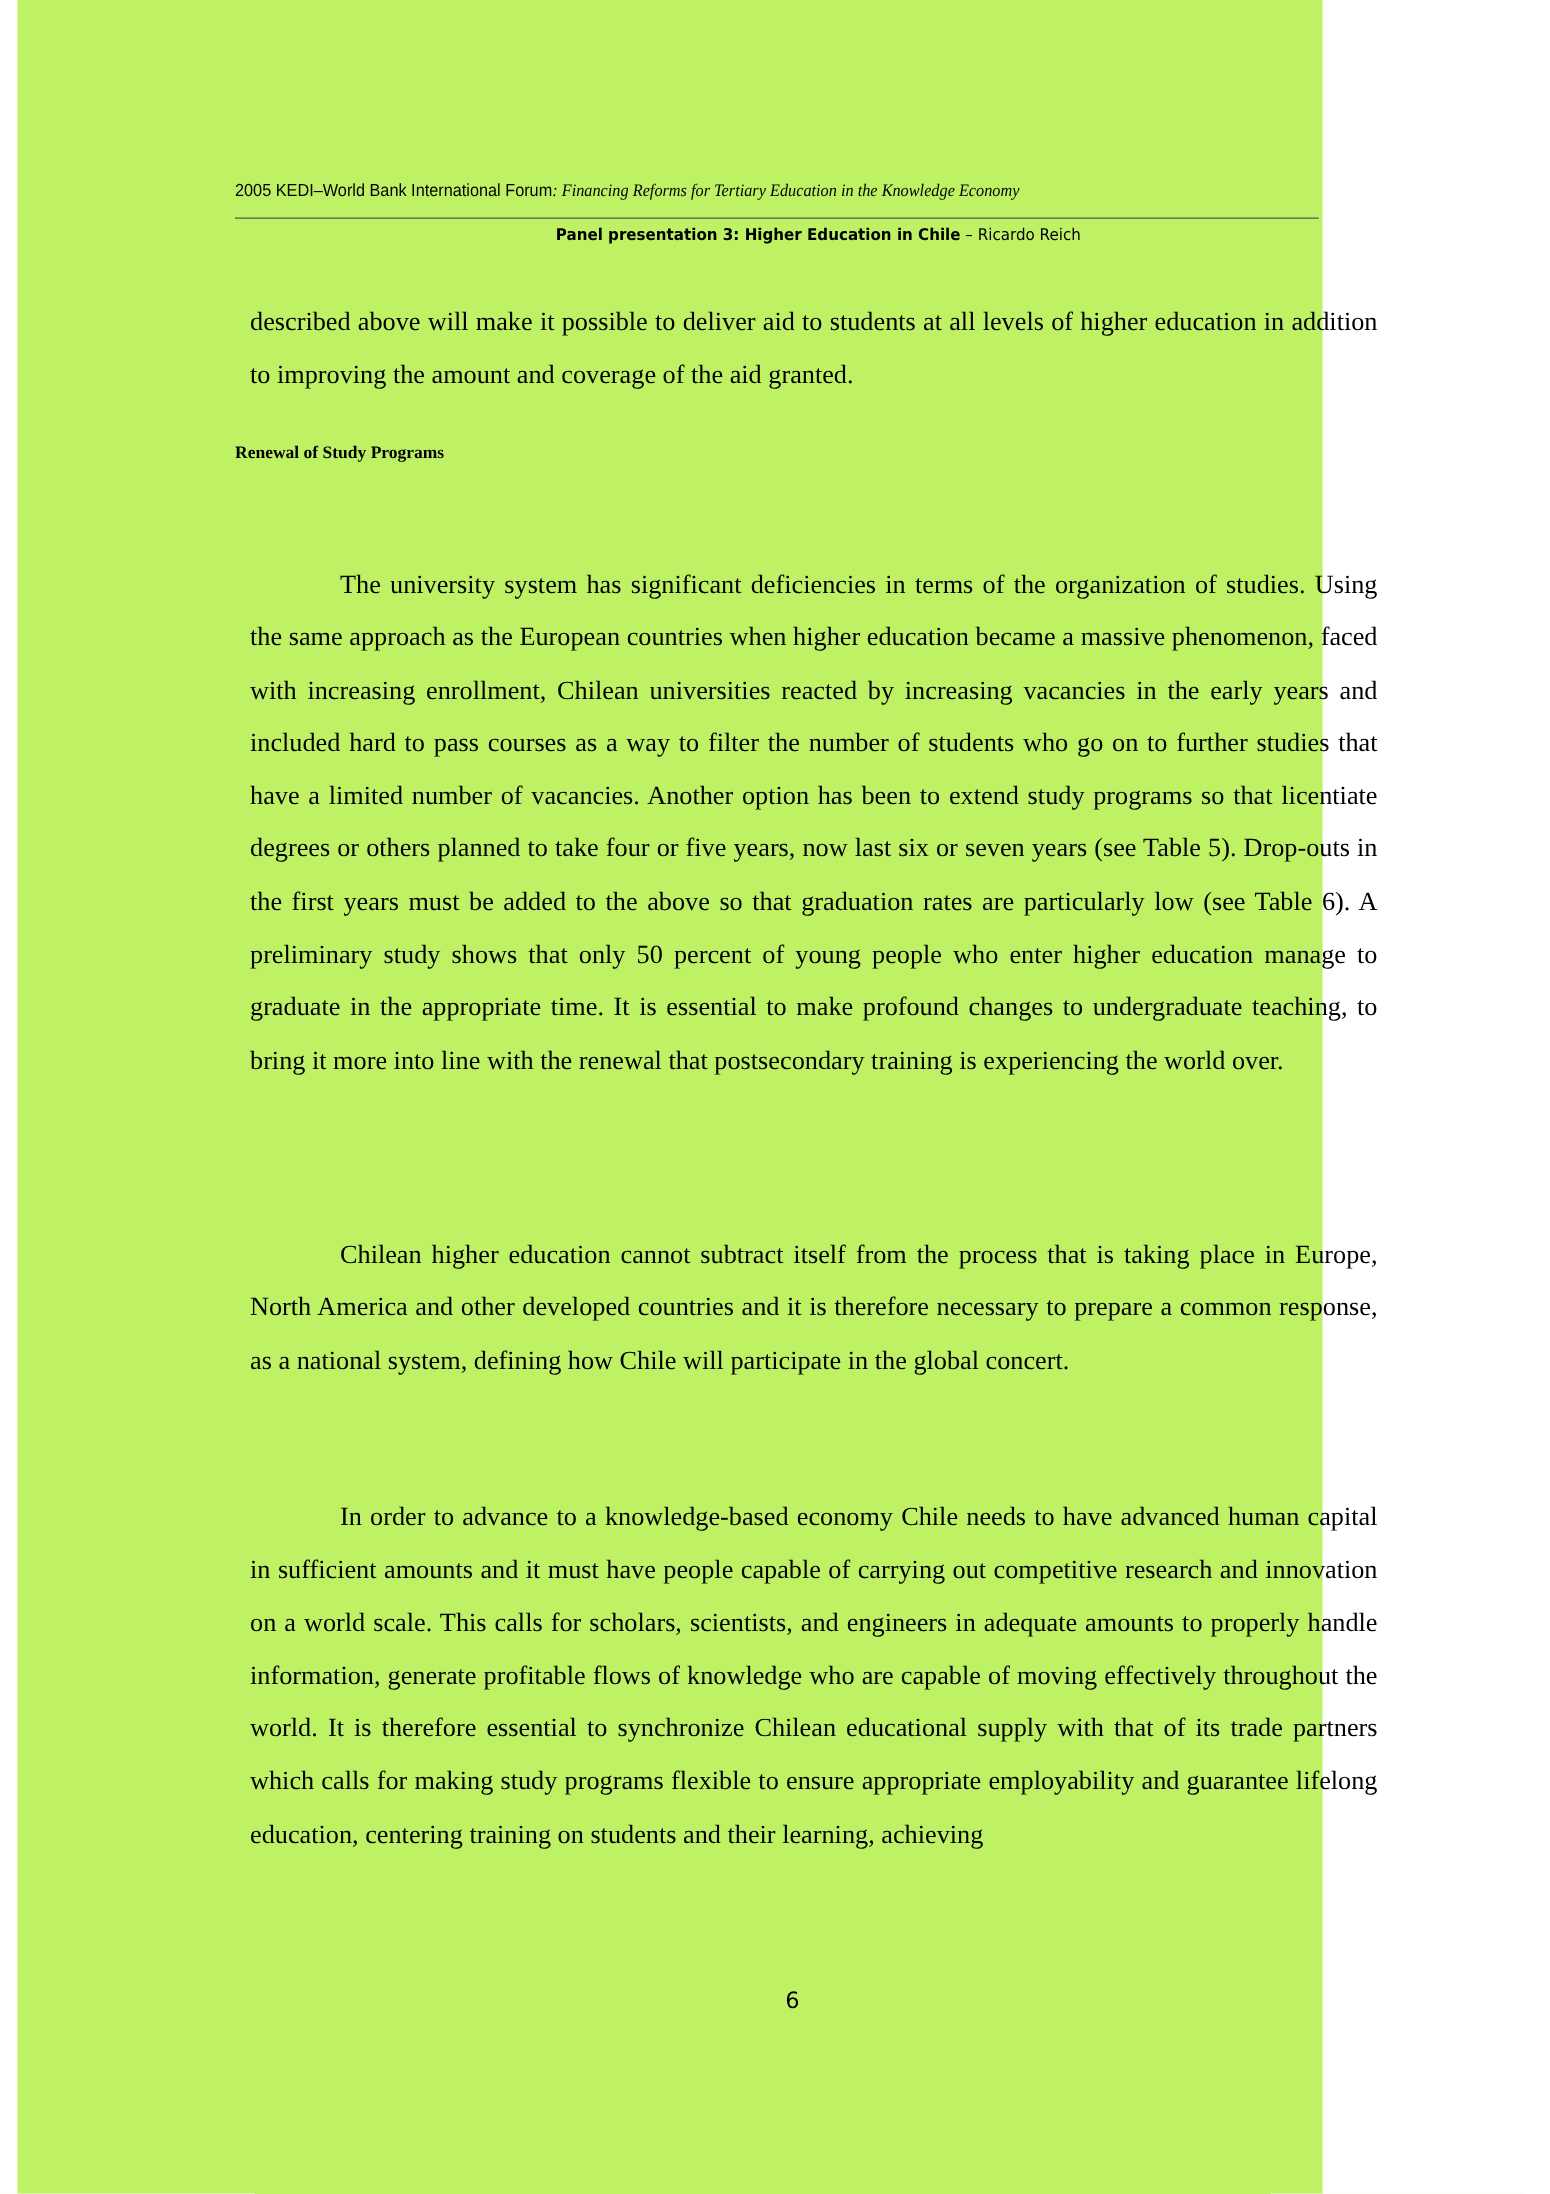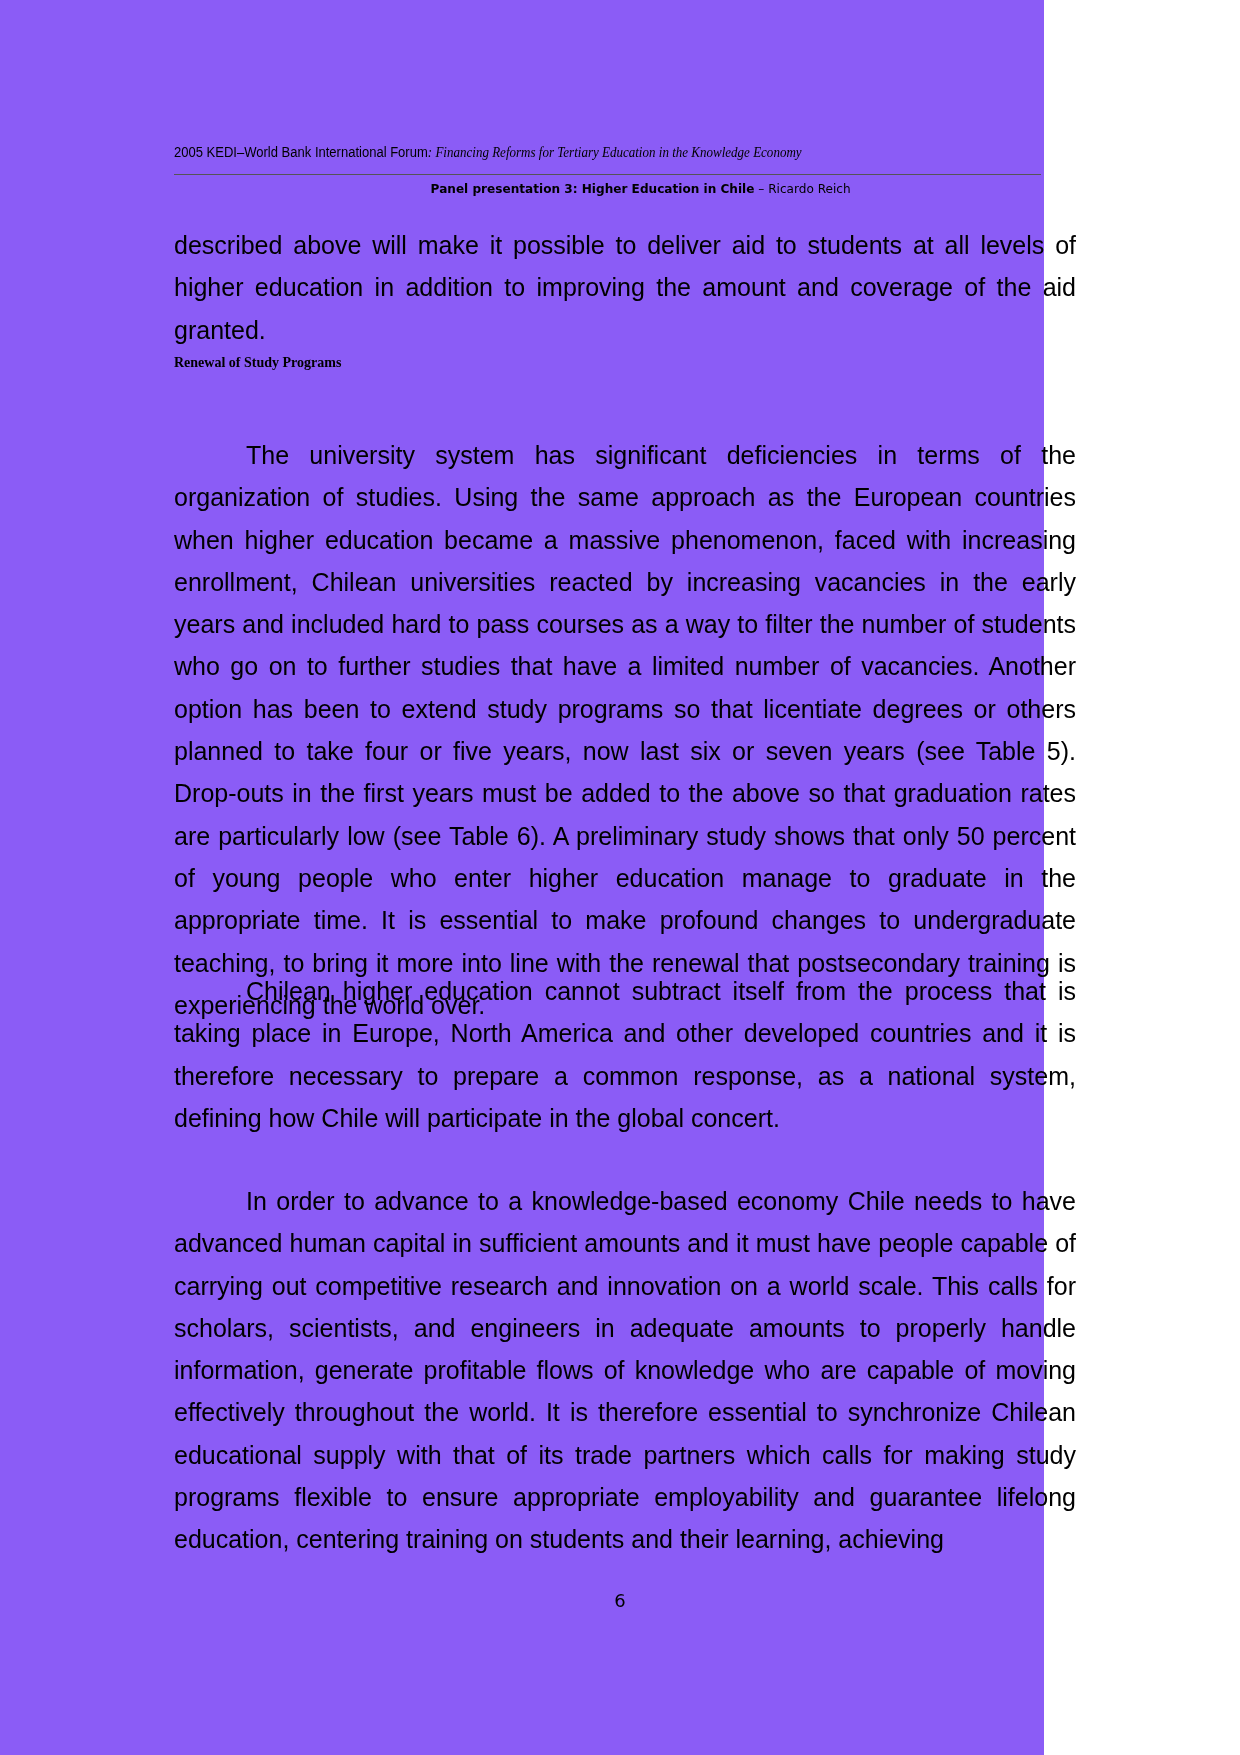--- a/index.html
+++ b/index.html
@@ -1,37 +1,37 @@
 <!DOCTYPE html>
 <html><head>
 <meta charset="utf-8">
 <style>
   html, body { margin: 0; padding: 0; background: #ffffff; }
   body { width: 1240px; height: 1755px; position: relative; overflow: hidden; color: #000; }
-  .page { position: absolute; left: 0; top: 0; width: 1044px; height: 1755px; background: #8b5cf6; }
+  .page { position: absolute; left: 14px; top: 0; width: 1044px; height: 1755px; background: #bef264; }
   .running-header-1 {
     position: absolute; left: 174px; top: 144px; width: 900px;
     font-family: "Liberation Sans", sans-serif; font-size: 14px; white-space: nowrap;
     transform: scaleX(0.93); transform-origin: left center;
   }
   .running-header-1 .forum-italic { font-family: "Liberation Serif", serif; font-style: italic; font-size: 14px; }
   .header-rule {
     position: absolute; left: 174px; top: 174px; width: 867px; height: 0;
     border-top: 1px solid #555;
   }
   .running-header-2 {
     position: absolute; right: 193px; top: 181px; white-space: nowrap;
     font-family: "DejaVu Sans", sans-serif; font-size: 13px;
     transform: scaleX(0.93); transform-origin: right center;
   }
   .running-header-2 b { font-weight: bold; }
   .body-text {
     position: absolute; left: 174px; width: 902px;
-    font-family: Liberation Sans, sans-serif; font-size: 25px; line-height: 42.3px;
-    text-align: justify; text-align-last: left; margin: 0;
+    font-family: Liberation Serif, serif; font-size: 21px; line-height: 42.3px;
+    text-align: justify; text-align-last: left; margin: 12px;
   }
   .indent { text-indent: 72px; }
   .section-heading {
     position: absolute; left: 174px; top: 355px;
     font-family: "Liberation Serif", serif; font-size: 14px; font-weight: bold; margin: 0;
   }
   .page-number {
     position: absolute; left: 0; width: 1240px; top: 1590px; text-align: center;
     font-family: "DejaVu Sans", sans-serif; font-size: 18px;
   }

